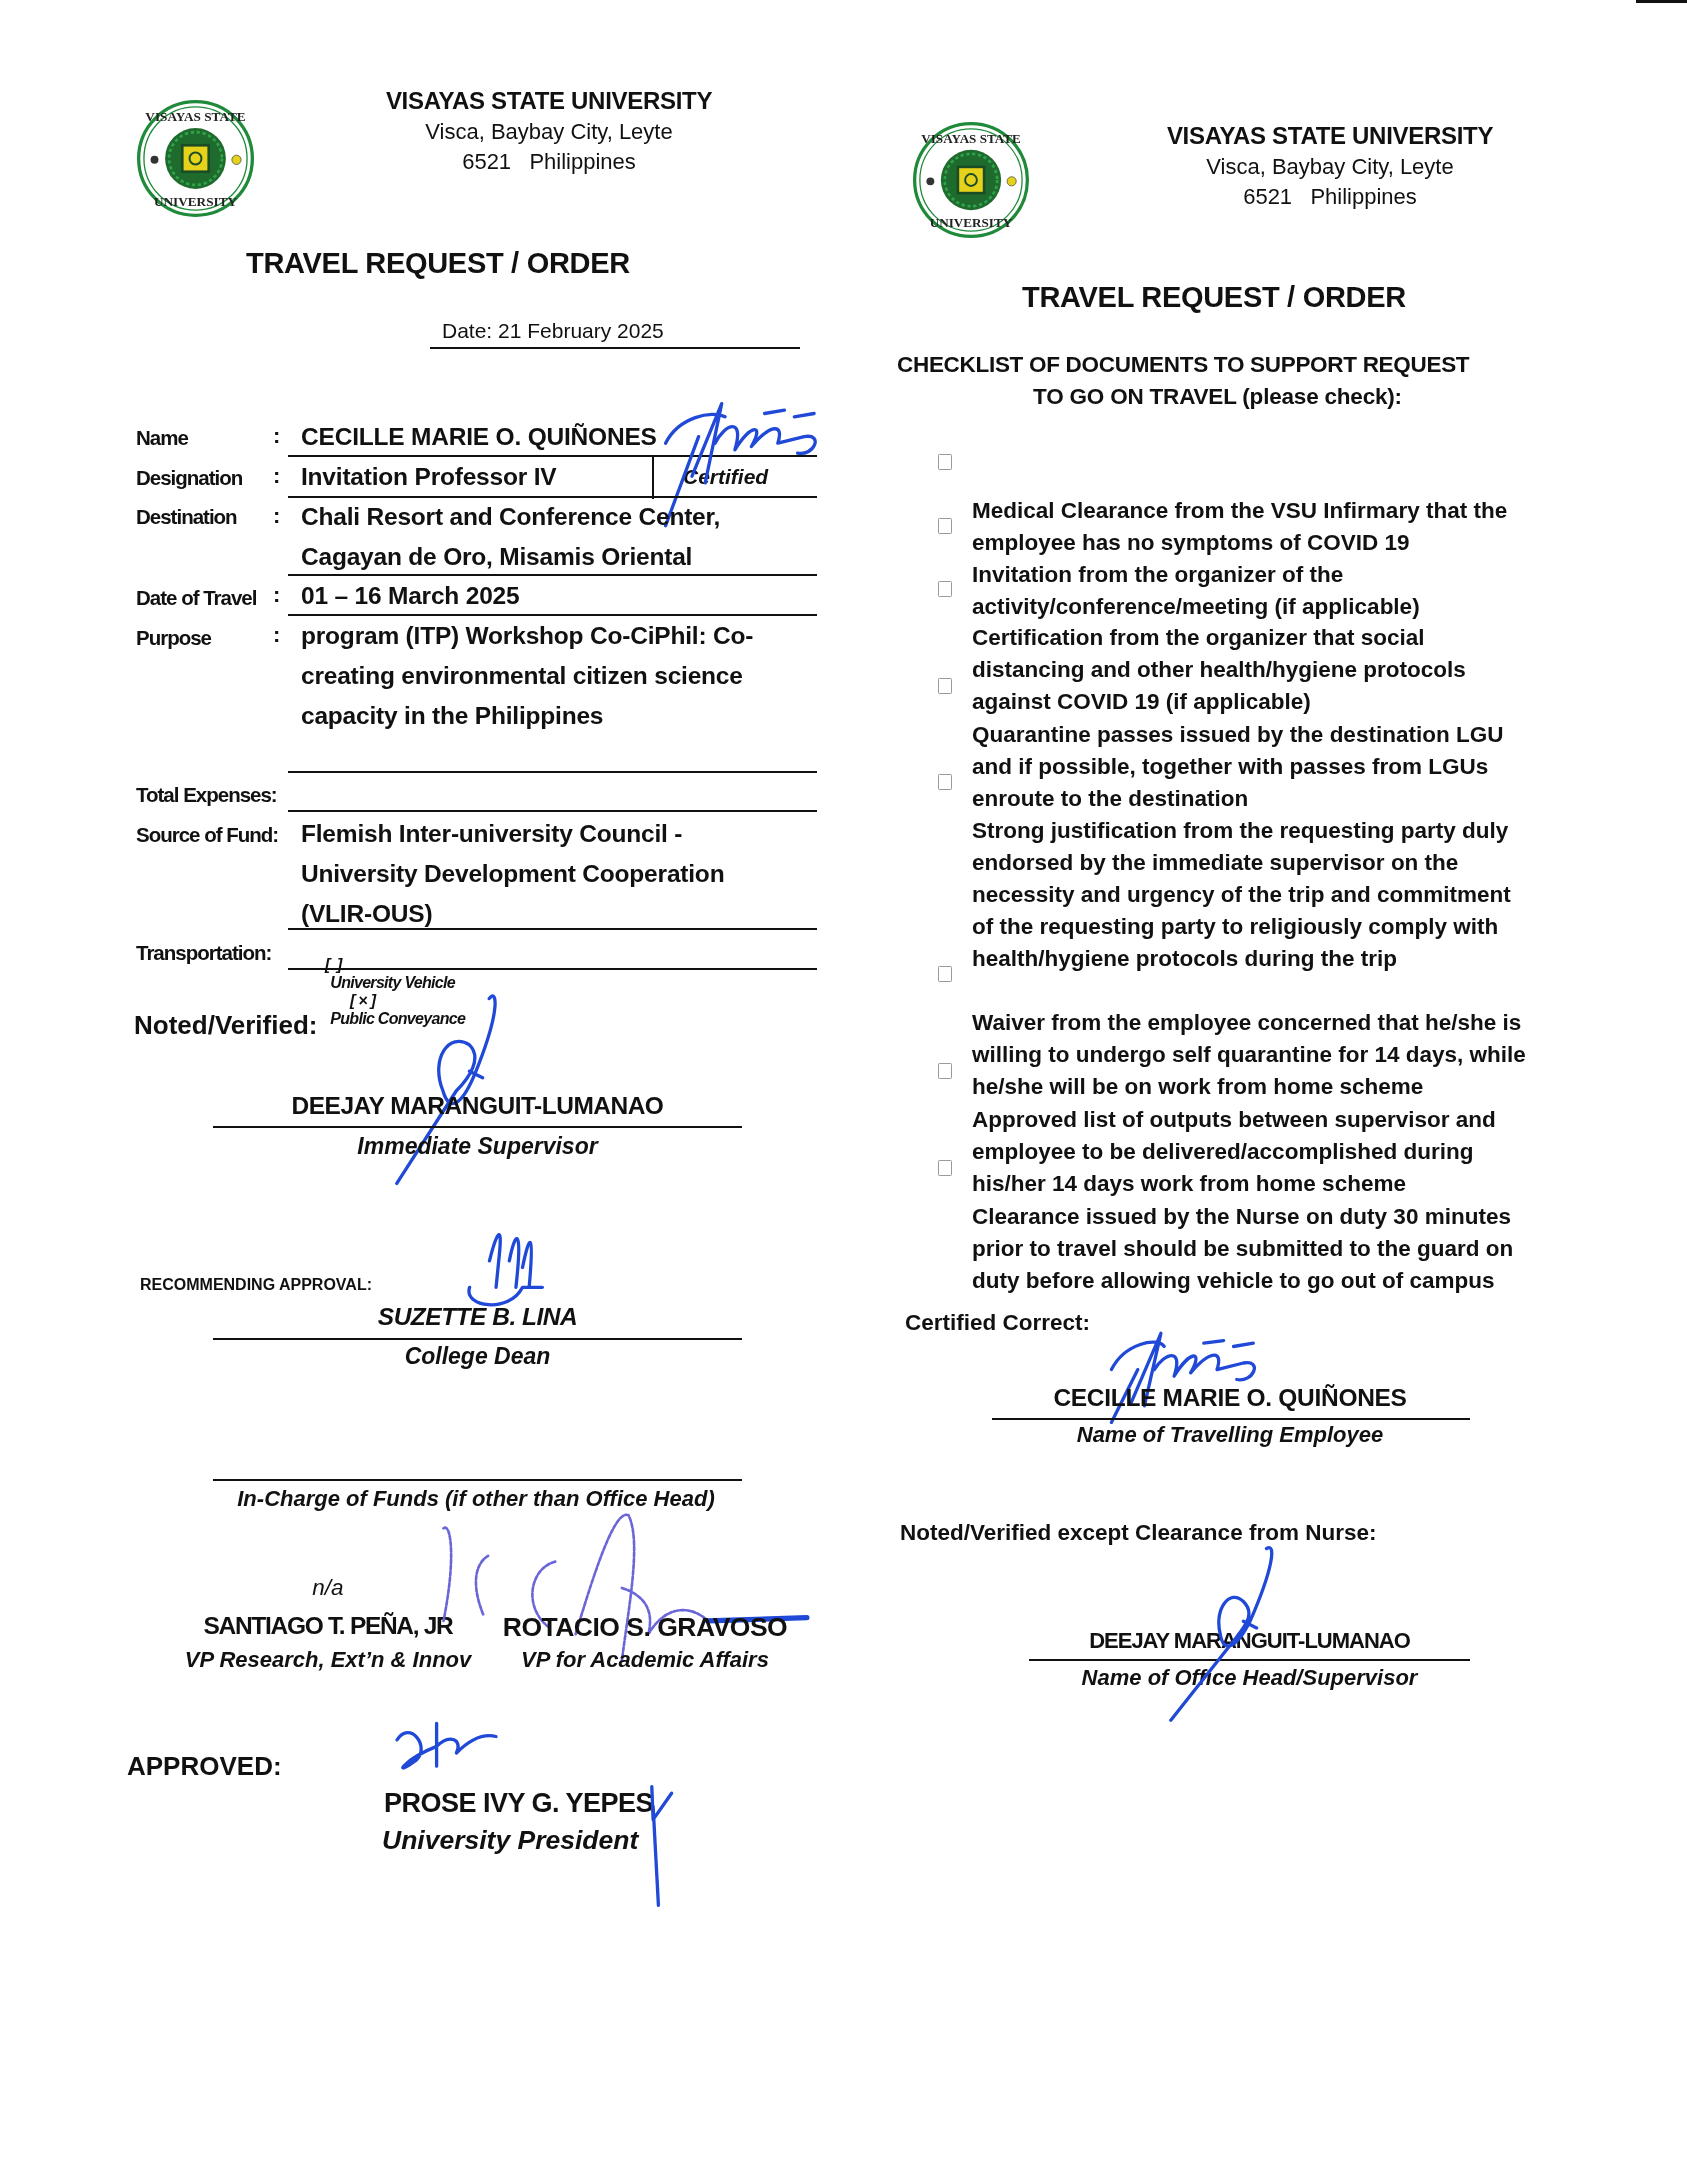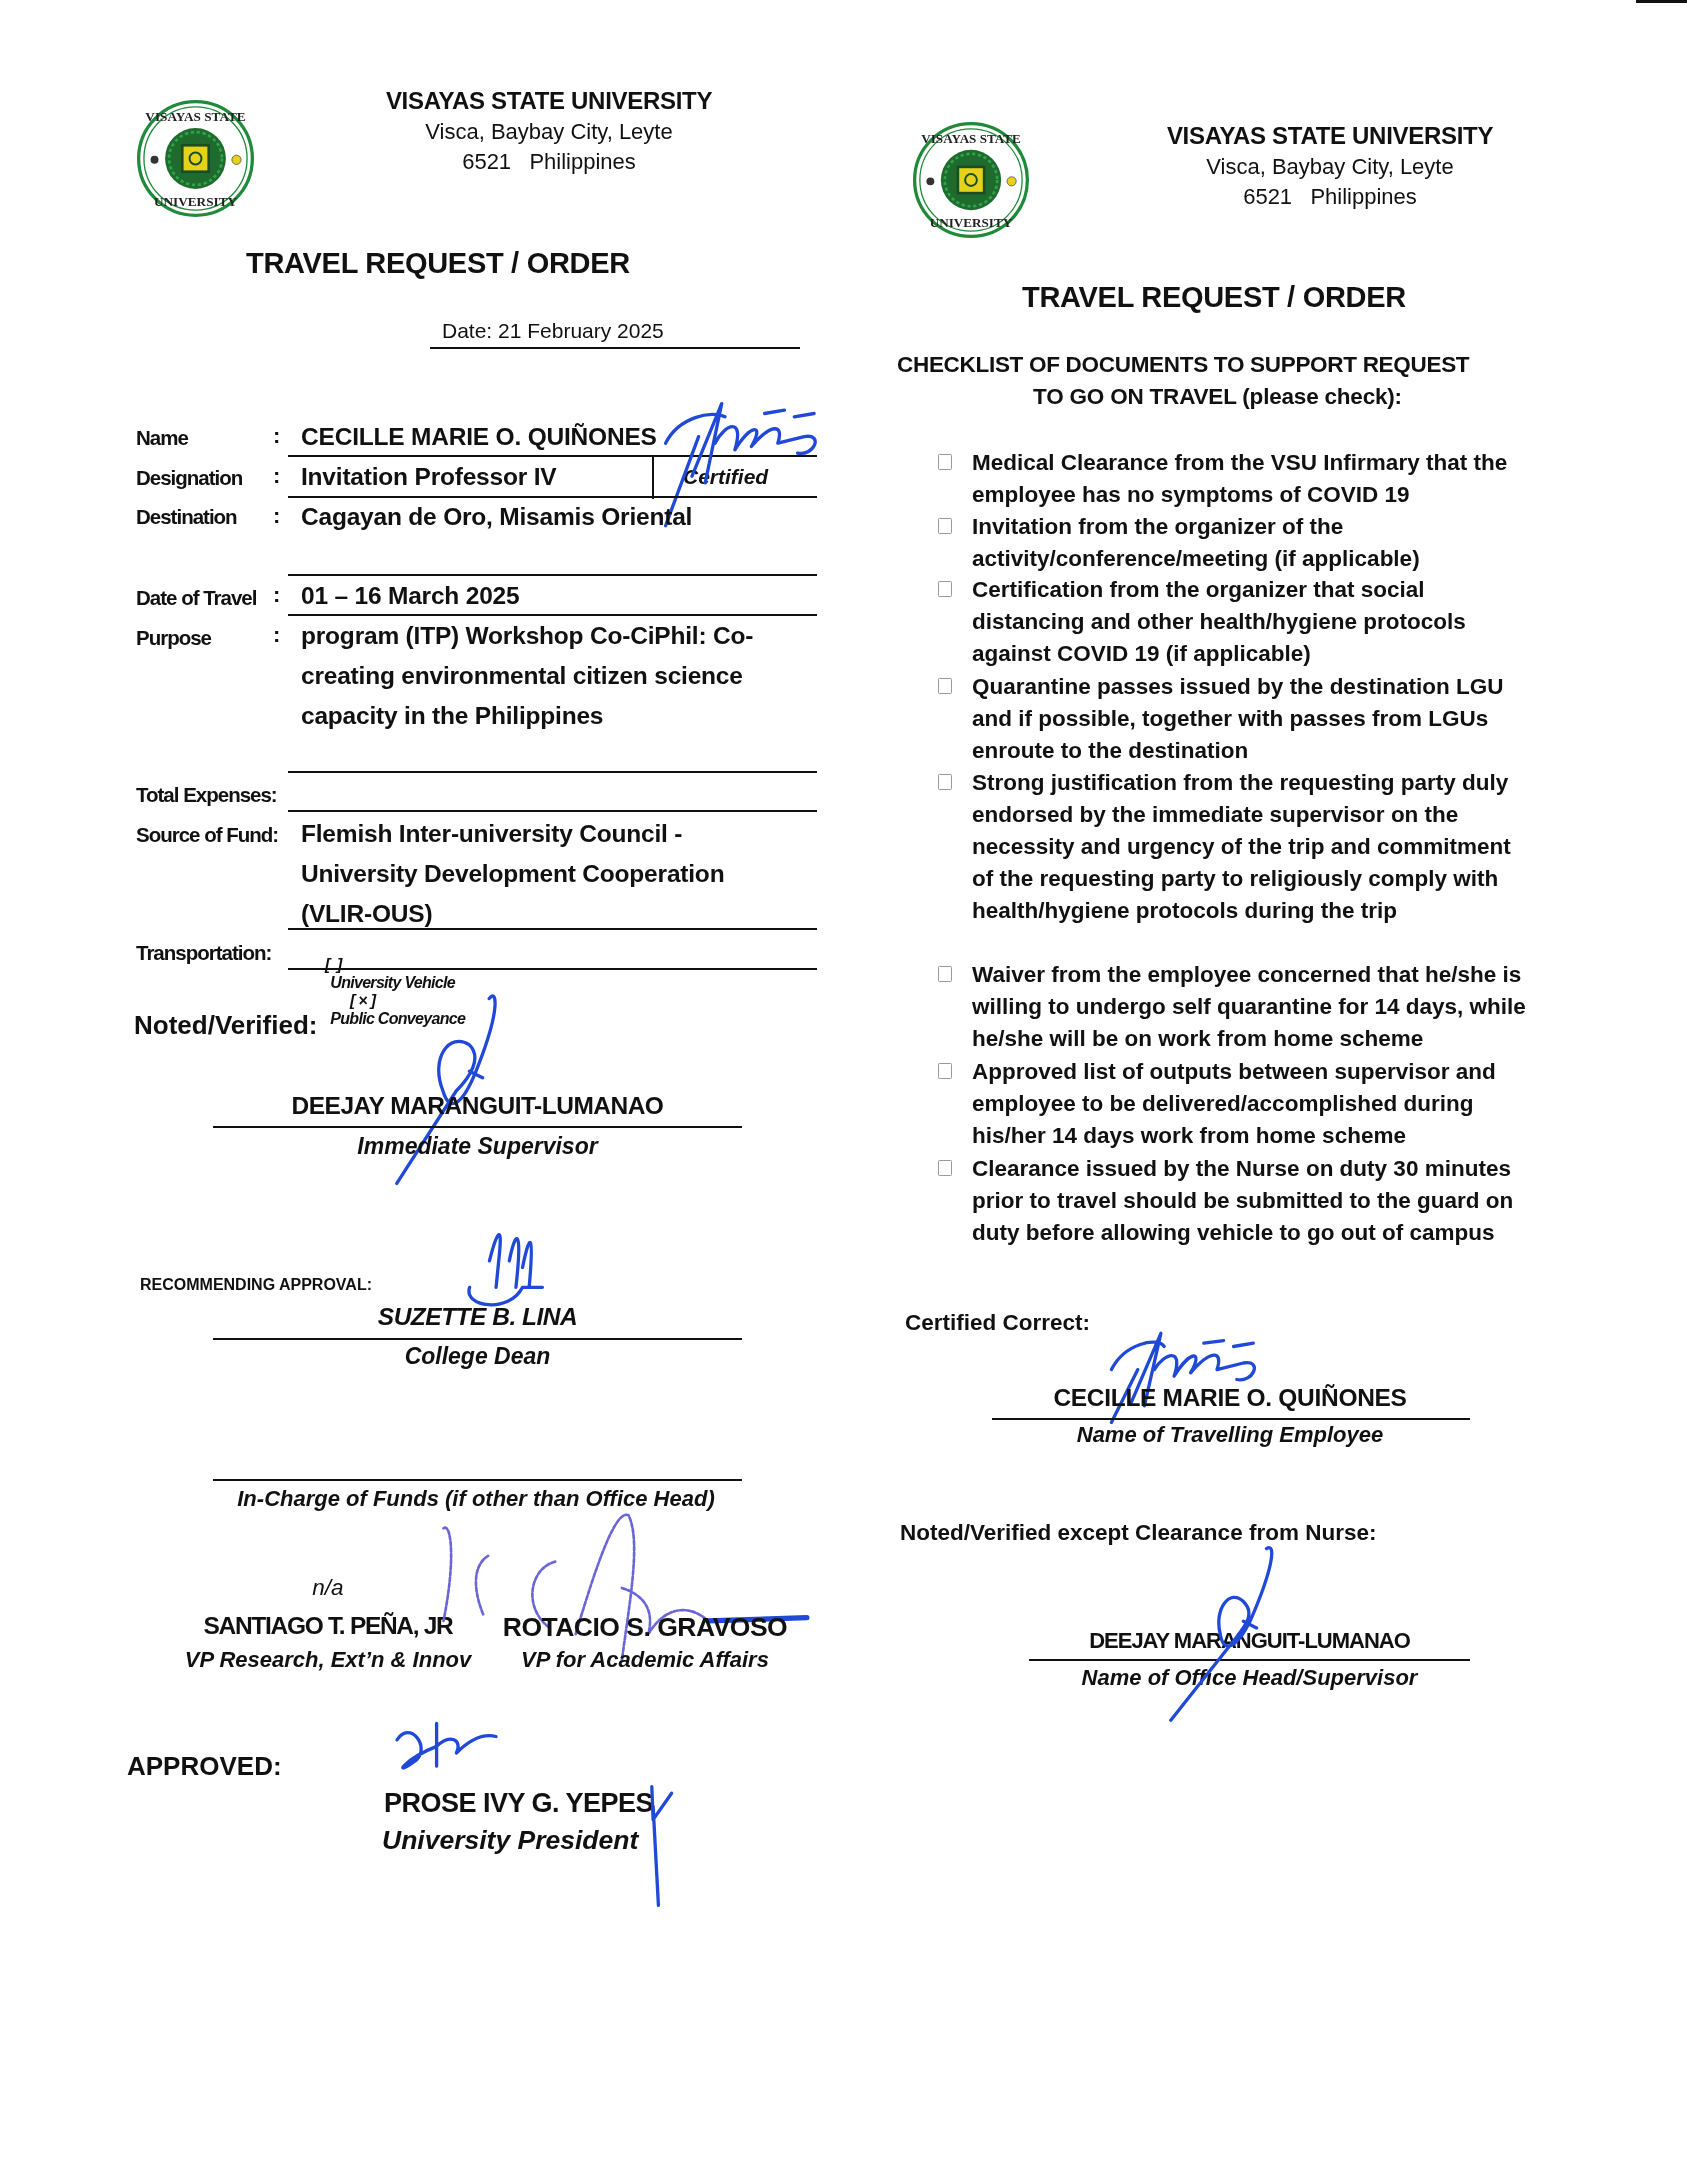--- a/index.html
+++ b/index.html
@@ -14,21 +14,21 @@
   .title { font-size: 29px; font-weight: bold; letter-spacing: -0.3px; }
   .field-label { font-size: 20.5px; font-weight: bold; letter-spacing: -1px; }
   .field-colon { font-size: 22px; font-weight: bold; }
   .field-value { font-size: 24.5px; font-weight: bold; line-height: 40px; letter-spacing: -0.2px; }
   .uline { position: absolute; height: 2px; background: #111; }
   .sig-name { font-size: 24.5px; font-weight: bold; letter-spacing: -0.5px; }
   .sig-role { font-size: 23px; font-weight: bold; font-style: italic; }
   .section-label { font-size: 26px; font-weight: bold; }
   .check-item { position: absolute; left: 938px; width: 595px; }
   .check-box { position: absolute; left: 0; top: 6.6px; width: 12px; height: 14.6px; border: 1.3px solid #9a9a9a; border-radius: 1.3px; }
-  .check-text { margin-left: 34px; font-size: 22.5px; font-weight: bold; line-height: 32px; }
+  .check-text { margin-left: 34px; font-size: 22.5px; font-weight: bold; line-height: 32px; margin-top: 48px; }
   .logo svg { display: block; }
   .ink { stroke: #1f49d6; fill: none; stroke-width: 5; stroke-linecap: round; stroke-linejoin: round; }
   .ink-light { stroke: #6a66d8; fill: none; stroke-width: 4; stroke-linecap: round; stroke-dasharray: 6 3; }
 </style>
 </head>
 <body>
 
 <div>
 
   <div class="abs logo" style="left:136px; top:99px;">
@@ -69,20 +69,21 @@
   </svg>
 
   <div class="abs field-label" style="left:136px; top:466px;">Designation</div>
   <div class="abs field-colon" style="left:273px; top:463px;">:</div>
   <div class="abs field-value" style="left:301px; top:457px;">Invitation Professor IV</div>
   <div class="uline" style="left:288px; top:496px; width:529px;"></div>
 
   <div class="abs field-label" style="left:136px; top:505px;">Destination</div>
   <div class="abs field-colon" style="left:273px; top:503px;">:</div>
   <div class="abs field-value" style="left:301px; top:497px;">
+    <div>Chali Resort and Conference Center,</div>
     <div>Cagayan de Oro, Misamis Oriental</div>
   </div>
   <div class="uline" style="left:288px; top:574px; width:529px;"></div>
 
   <div class="abs field-label" style="left:136px; top:586px;">Date of Travel</div>
   <div class="abs field-colon" style="left:273px; top:582px;">:</div>
   <div class="abs field-value" style="left:301px; top:576px;">01 – 16 March 2025</div>
   <div class="uline" style="left:288px; top:614px; width:529px;"></div>
 
   <div class="abs field-label" style="left:136px; top:626px;">Purpose</div>

